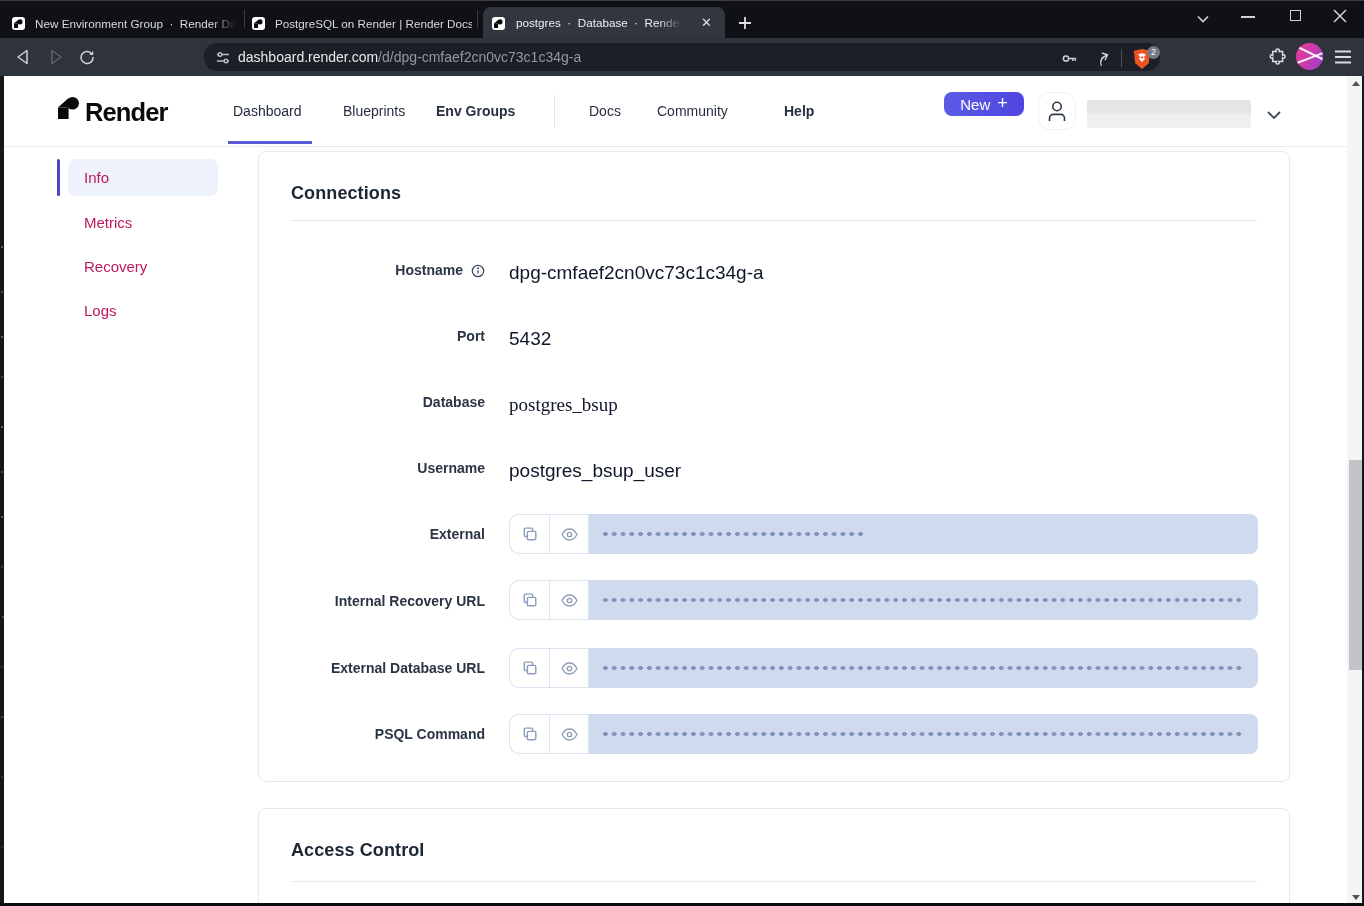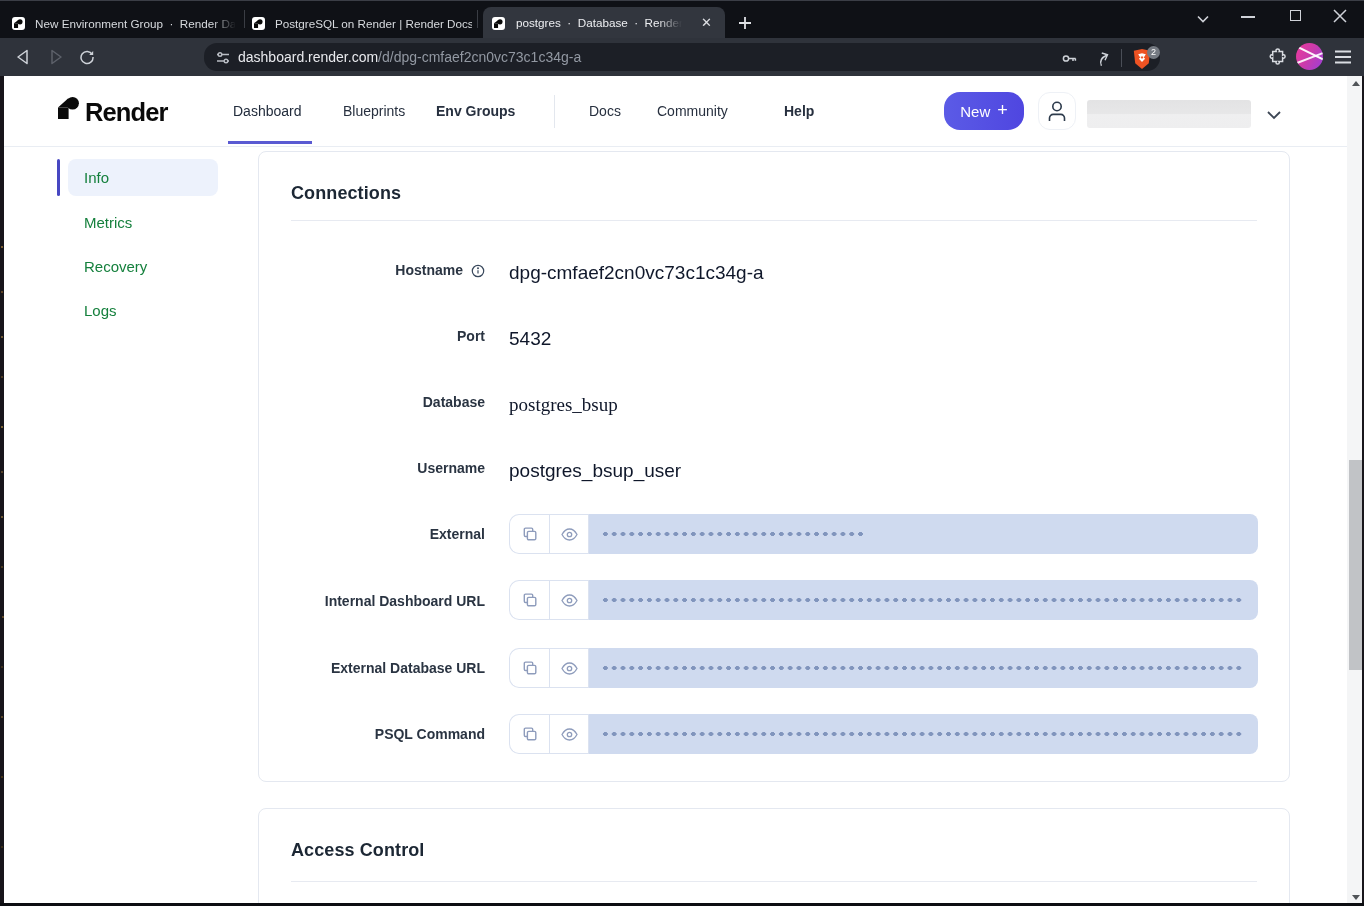--- a/index.html
+++ b/index.html
@@ -20,26 +20,26 @@
   #toolbar { left:0; top:38px; width:1364px; height:38px; background:#2f333b; }
   #urlpill { left:204px; top:5px; width:956px; height:28px; background:#1c1f26; border-radius:13px; }
   .urltext { font-size:14px; color:#e9eaee; white-space:nowrap; }
   .urlgray { color:#9298a2; }
 
   
   #app { left:0; top:76px; width:1364px; height:830px; background:#fff; }
   #navbar { left:0; top:0; width:1364px; height:71px; background:#fff; border-bottom:1px solid #e9edf3; }
   .navlink { font-size:14px; color:#27303f; white-space:nowrap; }
   #navunderline { left:228px; top:65px; width:84px; height:3px; background:#5a5ad2; }
-  #newbtn { left:944px; top:16px; width:80px; height:38px; border-radius:16px; background:linear-gradient(90deg,#5b5be6,#4f46e0); color:#fff; font-size:15px; display:flex; align-items:center; justify-content:center; }
+  #newbtn { left:944px; top:16px; width:80px; height:24px; border-radius:8px; background:linear-gradient(90deg,#5b5be6,#4f46e0); color:#fff; font-size:15px; display:flex; align-items:center; justify-content:center; }
   #newbtn .plus { font-size:18px; font-weight:400; margin-left:7px; margin-top:-2px; }
   #censor { left:1087px; top:24px; width:164px; height:28px; border-radius:3px; background:linear-gradient(180deg,#e3e3e4 0%,#e7e7e8 50%,#efeff0 52%,#eeeeef 100%); }
 
   
-  .sideitem { font-size:15px; color:#15803d; }
+  .sideitem { font-size:15px; color:#be185d; }
   #infoitem { left:68px; top:83px; width:150px; height:37px; background:#edf2fc; border-radius:8px; display:flex; align-items:center; }
   #infobar { left:57px; top:83px; width:3px; height:37px; background:#4747c2; border-radius:2px; }
 
   
   .card { background:#fff; border:1px solid #e4e8f0; border-radius:8px; }
   #card1 { left:258px; top:75px; width:1032px; height:631px; }
   #card2 { left:258px; top:732px; width:1032px; height:200px; }
   .cardtitle { font-size:18px; font-weight:700; color:#1c2734; letter-spacing:0.1px; }
   .hr { height:1px; background:#e7eaf1; }
   .rowlabel { position:absolute; width:200px; text-align:right; font-size:14px; font-weight:700; color:#2a3442; }
@@ -270,21 +270,21 @@
           <svg width="17" height="13" viewBox="0 0 17 13" fill="none" stroke="#8e9cbc" stroke-width="1.3">
             <path d="M1 6.5C3 2.8 5.5 1 8.5 1s5.5 1.8 7.5 5.5c-2 3.7-4.5 5.5-7.5 5.5S3 10.2 1 6.5z"></path>
             <circle cx="8.5" cy="6.5" r="2.2"></circle>
           </svg>
         </div>
       <div class="bluefield">
           <div class="dots" style="width:264px;"></div>
         </div>
     </div>
 
-    <div class="rowlabel" style="left:26px; top:441px;">Internal Dashboard URL</div>
+    <div class="rowlabel" style="left:26px; top:441px;">Internal Recovery URL</div>
     <div class="fieldgrp" style="top:428px;">
       <div class="iconbox copybox">
           <svg width="14" height="14" viewBox="0 0 14 14" fill="none" stroke="#8e9cbc" stroke-width="1.4">
             <path d="M4.5 9.5h-2a1.2 1.2 0 0 1-1.2-1.2v-6a1.2 1.2 0 0 1 1.2-1.2h6A1.2 1.2 0 0 1 9.7 2.3v2"></path>
             <rect x="4.4" y="4.4" width="8.4" height="8.4" rx="1.3"></rect>
           </svg>
         </div>
       <div class="iconbox eyebox">
           <svg width="17" height="13" viewBox="0 0 17 13" fill="none" stroke="#8e9cbc" stroke-width="1.3">
             <path d="M1 6.5C3 2.8 5.5 1 8.5 1s5.5 1.8 7.5 5.5c-2 3.7-4.5 5.5-7.5 5.5S3 10.2 1 6.5z"></path>

